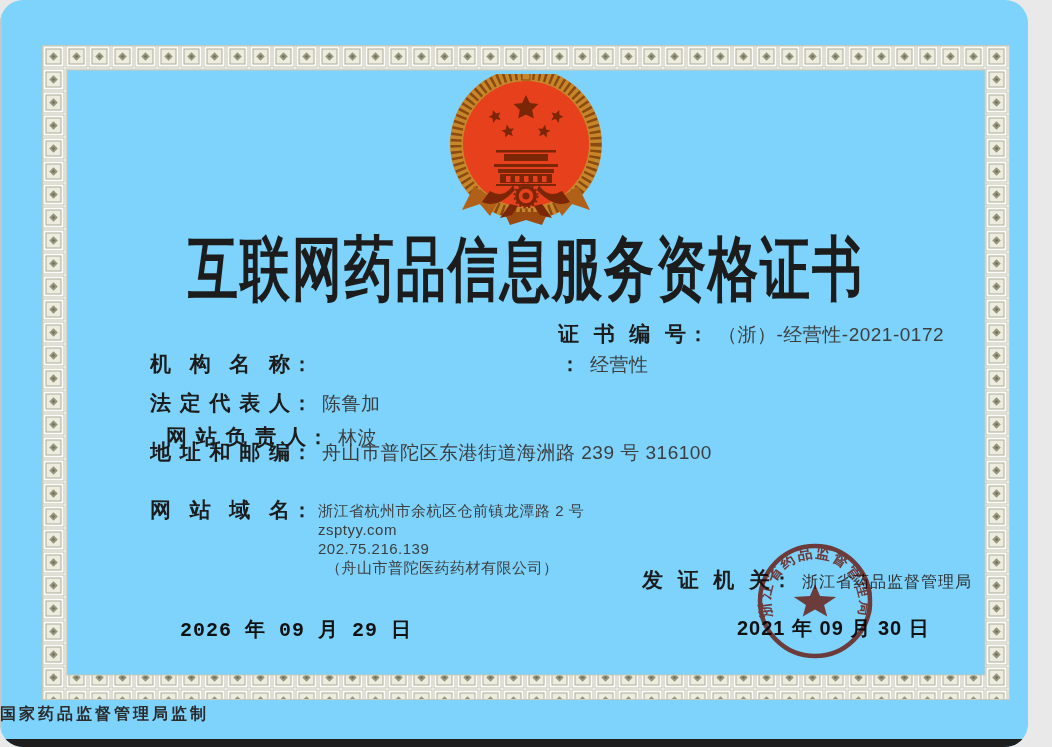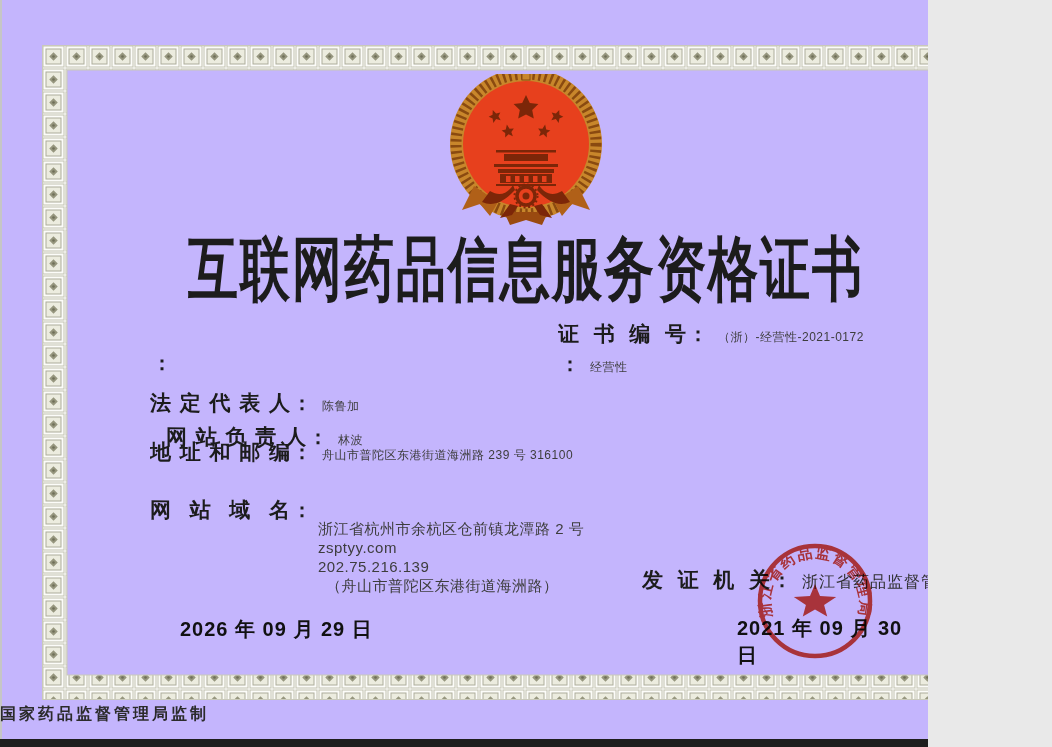--- a/index.html
+++ b/index.html
@@ -1,41 +1,42 @@
 <!DOCTYPE html>
 <html><head>
 <meta charset="utf-8">
 <style>
   html,body{margin:0;padding:0;background:#e9e9e9;}
   .page{
-    position:relative; width:928px; height:747px; background:#c4b5fd;
+    position:relative; width:1028px; height:747px; background:#7dd3fc;
     font-family:"Liberation Sans","DejaVu Sans",sans-serif; overflow:hidden;
     color:#1c1c1c;
+    border-radius:23px;
   }
   .edge-left{position:absolute;left:0;top:0;width:2px;height:747px;background:#c6c6c6;}
   .edge-bottom{position:absolute;left:0;bottom:0;width:1052px;height:8px;background:#1e1e1e;}
   .frame{position:absolute;left:42px;top:45px;}
   .emblem{position:absolute;left:440px;top:74px;}
   .title{
     position:absolute;left:0;top:234px;width:1052px;margin:0;text-align:center;
     font-family:"Liberation Serif","DejaVu Serif",serif;font-weight:bold;
     font-size:50px;letter-spacing:2px;line-height:1;
     transform:scaleY(1.4);transform-origin:center top;white-space:nowrap;
   }
   .row{position:absolute;display:flex;align-items:baseline;white-space:nowrap;}
   .lbl{
     display:inline-block;font-weight:bold;font-size:21px;
     text-align:justify;text-align-last:justify;overflow:hidden;
   }
   .w140{width:140px;} .w128{width:128px;} .w168{width:168px;}
   .colon{font-weight:bold;font-size:20px;margin-left:2px;}
-  .val{font-size:12px;color:#3d3d3d;margin-left:10px;letter-spacing:0.5px;}
+  .val{font-size:19px;color:#3d3d3d;margin-left:10px;letter-spacing:0.5px;}
   .val-lines{position:absolute;font-size:15px;color:#3d3d3d;line-height:19px;letter-spacing:0.5px;}
   .date{font-weight:bold;font-size:20px;letter-spacing:1px;color:#111;}
-  .valid-date{margin-left:30px;}
+  .valid-date{margin-left:30px;font-family:Liberation Mono, monospace;}
   .issuer-val{font-size:16px;color:#2e2e2e;margin-left:10px;letter-spacing:1px;}
   .issue-date{position:absolute;left:737px;top:615px;}
   .seal{position:absolute;left:737px;top:524px;mix-blend-mode:multiply;opacity:.92;}
   .footer{
     position:absolute;left:0;top:704px;width:1052px;text-align:left;
     font-family:"Liberation Serif","DejaVu Serif",serif;font-weight:bold;
     font-size:16px;letter-spacing:3px;color:#2b2b2b;
   }
 </style>
 </head>
@@ -116,20 +117,21 @@
       <span class="colon">：</span>
     <span class="val">（浙）-经营性-2021-0172</span>
   </div>
 
   <div class="row" style="left:558px;top:351px">
       <span class="colon">：</span>
     <span class="val">经营性</span>
   </div>
 
   <div class="row" style="left:150px;top:350px">
+    <span class="lbl w140">机构名称</span>
       <span class="colon">：</span>
   </div>
 
   <div class="row" style="left:150px;top:389px">
     <span class="lbl w140">法定代表人</span>
       <span class="colon">：</span>
     <span class="val">陈鲁加</span>
   </div>
 
   <div class="row" style="left:166px;top:423px">
@@ -141,25 +143,25 @@
   <div class="row" style="left:150px;top:438px">
     <span class="lbl w140">地址和邮编</span>
       <span class="colon">：</span>
     <span class="val">舟山市普陀区东港街道海洲路 239 号 316100</span>
   </div>
 
   <div class="row" style="left:150px;top:496px">
     <span class="lbl w140">网站域名</span>
       <span class="colon">：</span>
   </div>
-  <div class="val-lines" style="left:318px;top:519px">
+  <div class="val-lines" style="left:318px;top:501px">
     <div>浙江省杭州市余杭区仓前镇龙潭路 2 号</div>
     <div>zsptyy.com</div>
     <div>202.75.216.139</div>
-    <div style="padding-left:8px">（舟山市普陀区东港街道海洲路）</div>
+    <div style="padding-left:8px">（舟山市普陀医药药材有限公司）</div>
   </div>
 
   <div class="row" style="left:150px;top:616px">
     <span class="date valid-date">2026 年 09 月 29 日</span>
   </div>
 
   <div class="row" style="left:642px;top:566px">
     <span class="lbl w128">发证机关</span>
       <span class="colon">：</span>
     <span class="issuer-val">浙江省药品监督管理局</span>

